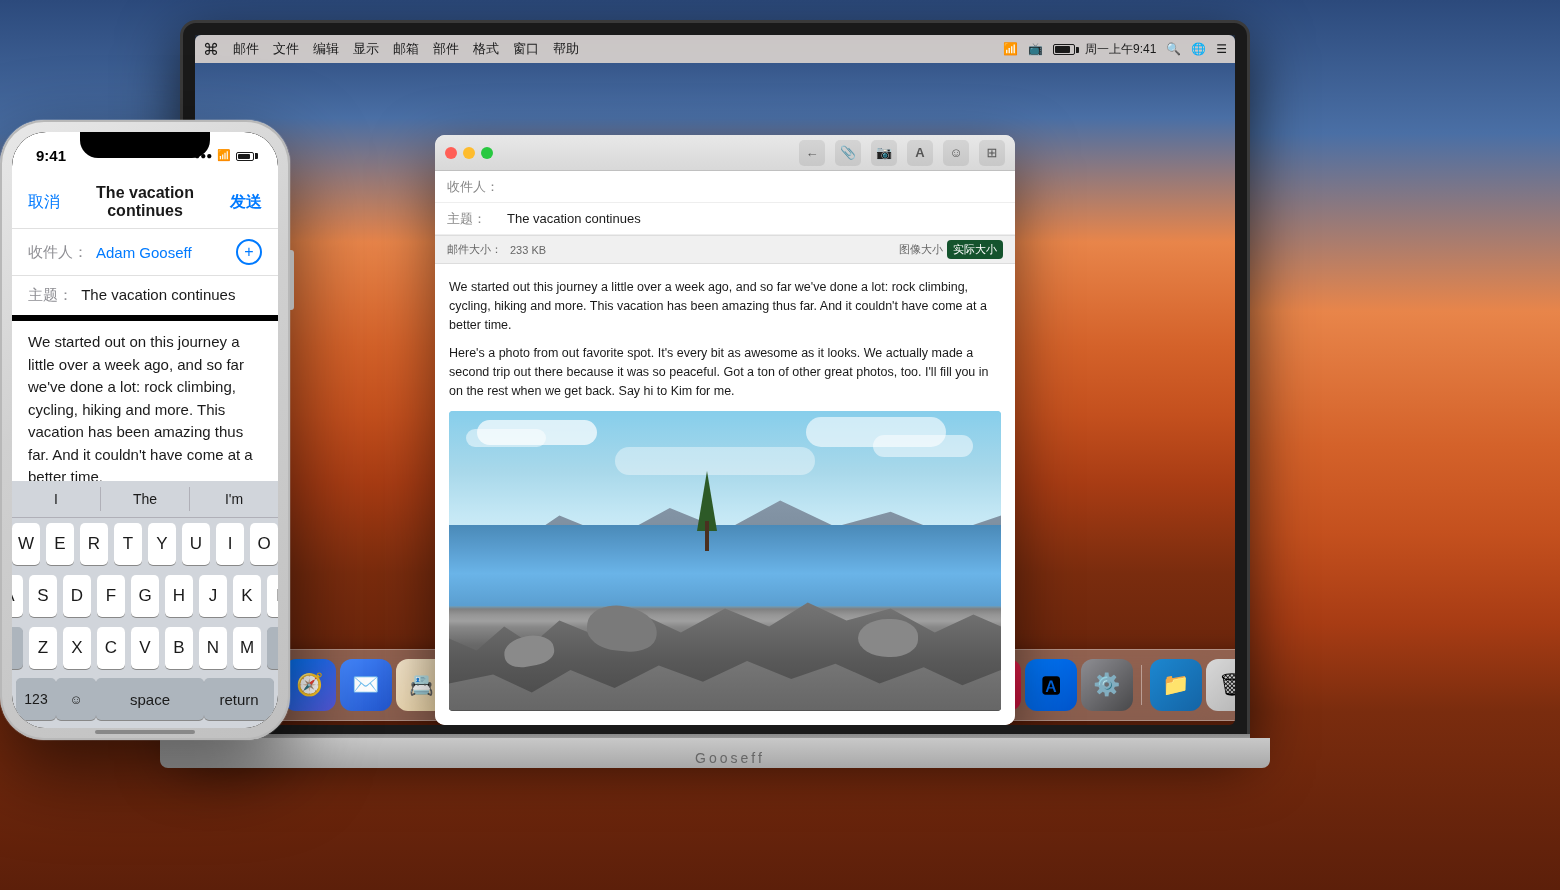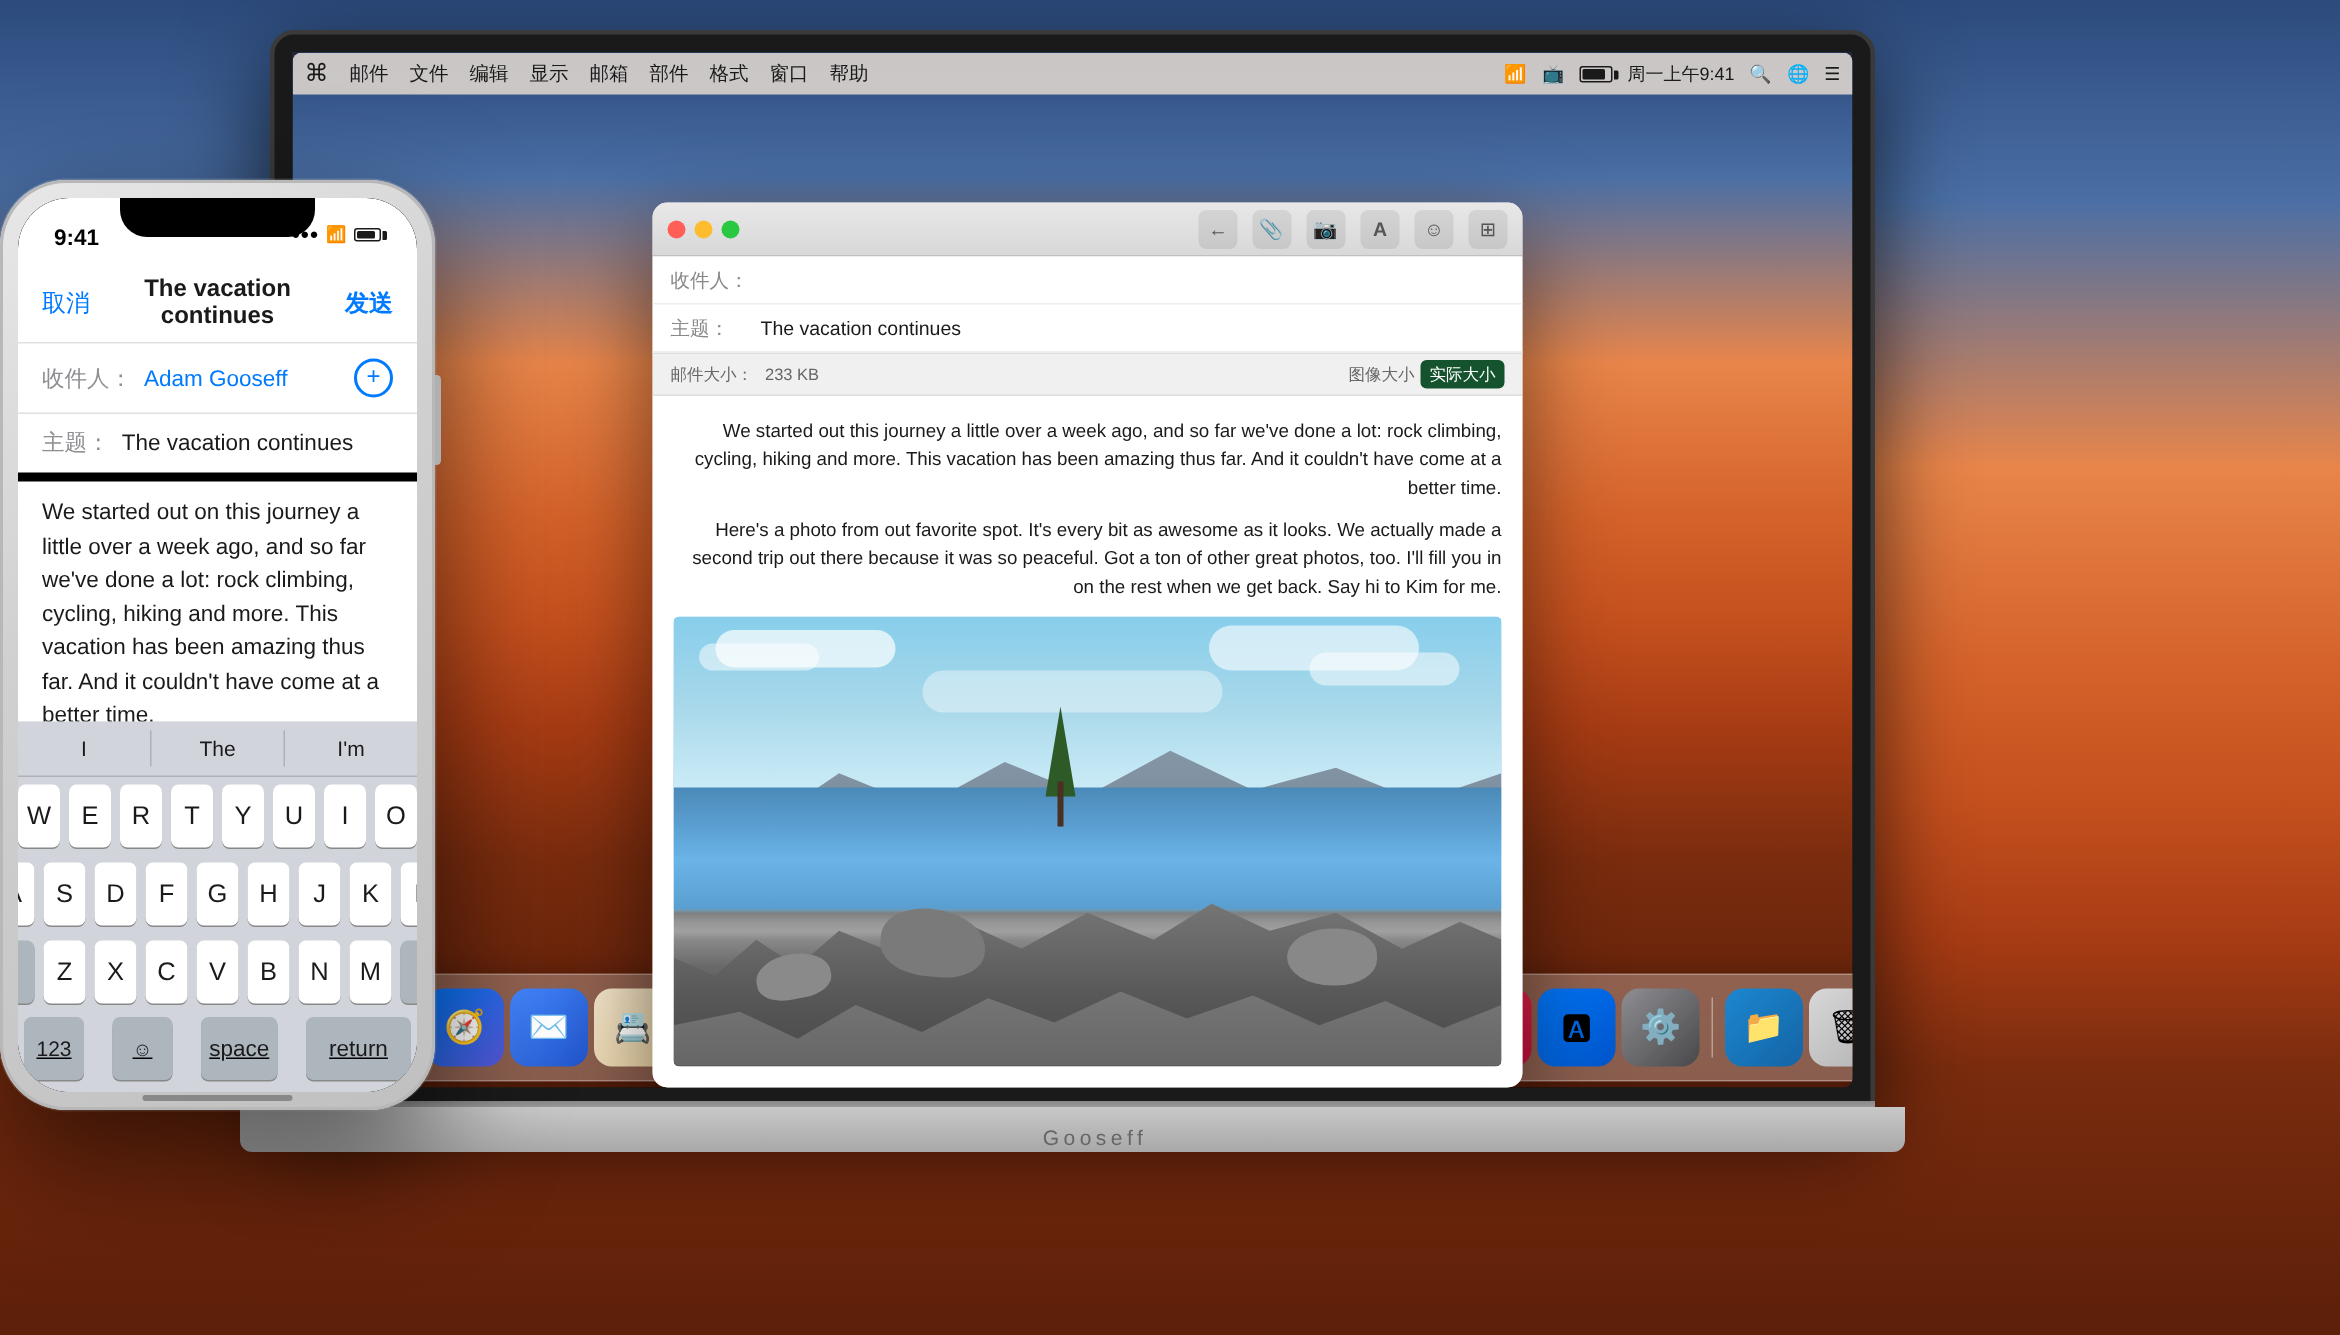--- a/index.html
+++ b/index.html
@@ -299,21 +299,20 @@
       background: white;
       padding: 14px;
       font-size: 12.5px;
       color: #1a1a1a;
       line-height: 1.5;
       min-height: 420px;
     }
 
     .email-body p {
       margin-bottom: 10px;
-      text-align: right;
     }
 
     .email-photo {
       width: 100%;
       height: 300px;
       border-radius: 4px;
       overflow: hidden;
       margin-top: 8px;
     }
 
@@ -468,22 +467,22 @@
       height: 26px;
       background: black;
       border-radius: 0 0 18px 18px;
       z-index: 100;
     }
 
     
     .iphone-statusbar {
       height: 44px;
       display: flex;
-      align-items: flex-start;
-      padding: 18px 24px 6px;
+      align-items: center;
+      padding: 8px 24px 6px;
       font-size: 12px;
       font-weight: 600;
       justify-content: space-between;
     }
 
     .iphone-time { font-size: 15px; font-weight: 600; }
     .iphone-status-icons { display: flex; gap: 5px; align-items: center; font-size: 11px; }
 
     
     .iphone-mail-header {
@@ -642,24 +641,23 @@
     }
 
     .key-delete {
       background: #adb5bd;
       min-width: 44px;
     }
 
     
     .keyboard-bottom-row {
       display: flex;
-      gap: 19px;
+      gap: 0;
       padding: 4px 4px 8px;
       align-items: center;
-      text-decoration: underline;
     }
 
     .key-emoji {
       background: #adb5bd;
       min-width: 40px;
     }
     .battery-icon { 
       display: inline-block; 
       width: 22px; height: 11px; 
       border: 1.5px solid #1a1a1a; 

